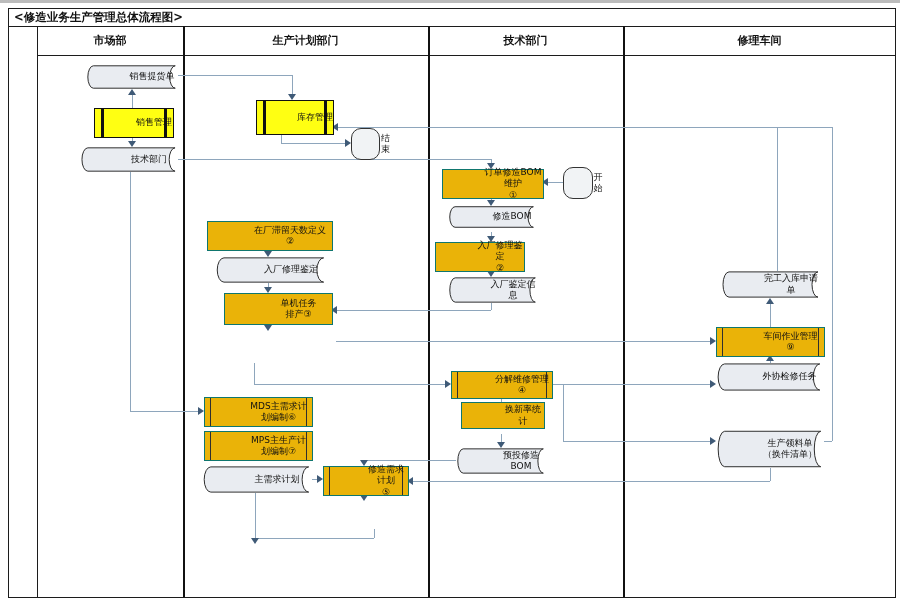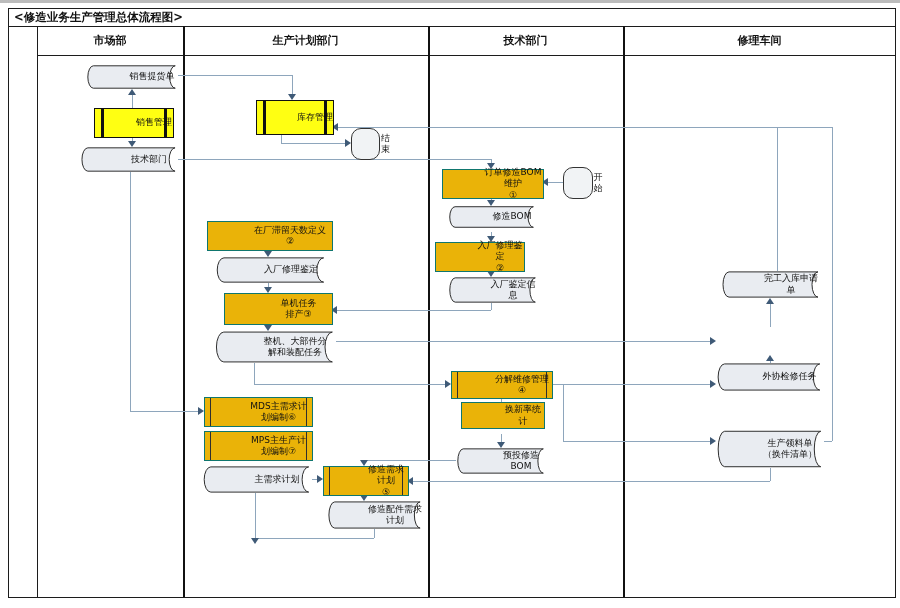--- a/index.html
+++ b/index.html
@@ -135,57 +135,51 @@
   <div class="node pre hl" style="left:256px;top:100px;width:76px;height:33px"><span class="lbl">库存管理</span></div>
   <div class="node term" style="left:351px;top:128px;width:27px;height:30px"><span class="lbl">结
 束</span></div>
   <div class="node rect" style="left:207px;top:221px;width:124px;height:28px"><span class="lbl">在厂滞留天数定义
 ②</span></div>
   <div class="node stored" style="left:215px;top:257px;width:112px;height:26px"><svg viewBox="0 0 100 30" preserveAspectRatio="none">
         <path d="M97 1 A6 14 0 0 0 97 29 L8 29 A6 14 0 0 1 8 1 Z" fill="#e9ecf1" stroke="#2f2f2f" stroke-width="1" vector-effect="non-scaling-stroke"></path>
       </svg><span class="lbl">入厂修理鉴定</span></div>
   <div class="node rect" style="left:224px;top:293px;width:107px;height:30px"><span class="lbl">单机任务
 排产③</span></div>
-  <div class="node stored" style="left:214px;top:331px;width:122px;height:32px"><svg viewBox="0 0 100 30" preserveAspectRatio="none">
-        <path d="M97 1 A6 14 0 0 0 97 29 L8 29 A6 14 0 0 1 8 1 Z" fill="#e9ecf1" stroke="#2f2f2f" stroke-width="1" vector-effect="non-scaling-stroke"></path>
-      </svg><span class="lbl">整机、大部件分
-解和装配任务</span></div>
   <div class="node pre" style="left:204px;top:397px;width:107px;height:28px"><span class="lbl">MDS主需求计
 划编制⑥</span></div>
   <div class="node pre" style="left:204px;top:431px;width:107px;height:28px"><span class="lbl">MPS主生产计
 划编制⑦</span></div>
   <div class="node stored" style="left:202px;top:466px;width:110px;height:27px"><svg viewBox="0 0 100 30" preserveAspectRatio="none">
         <path d="M97 1 A6 14 0 0 0 97 29 L8 29 A6 14 0 0 1 8 1 Z" fill="#e9ecf1" stroke="#2f2f2f" stroke-width="1" vector-effect="non-scaling-stroke"></path>
       </svg><span class="lbl">主需求计划</span></div>
   <div class="node pre" style="left:323px;top:466px;width:84px;height:28px"><span class="lbl">修造需求计划
 ⑤</span></div>
-  <div class="node stored" style="left:327px;top:501px;width:96px;height:28px"><svg viewBox="0 0 100 30" preserveAspectRatio="none">
-        <path d="M97 1 A6 14 0 0 0 97 29 L8 29 A6 14 0 0 1 8 1 Z" fill="#e9ecf1" stroke="#2f2f2f" stroke-width="1" vector-effect="non-scaling-stroke"></path>
-      </svg><span class="lbl">修造配件需求
-计划</span></div>
   <div class="node rect" style="left:442px;top:169px;width:100px;height:28px"><span class="lbl">订单修造BOM维护
 ①</span></div>
   <div class="node term" style="left:563px;top:167px;width:28px;height:30px"><span class="lbl">开
 始</span></div>
   <div class="node stored" style="left:448px;top:206px;width:88px;height:22px"><svg viewBox="0 0 100 30" preserveAspectRatio="none">
         <path d="M97 1 A6 14 0 0 0 97 29 L8 29 A6 14 0 0 1 8 1 Z" fill="#e9ecf1" stroke="#2f2f2f" stroke-width="1" vector-effect="non-scaling-stroke"></path>
       </svg><span class="lbl">修造BOM</span></div>
   <div class="node rect" style="left:435px;top:242px;width:88px;height:28px"><span class="lbl">入厂修理鉴定
 ②</span></div>
   <div class="node stored" style="left:448px;top:277px;width:90px;height:26px"><svg viewBox="0 0 100 30" preserveAspectRatio="none">
         <path d="M97 1 A6 14 0 0 0 97 29 L8 29 A6 14 0 0 1 8 1 Z" fill="#e9ecf1" stroke="#2f2f2f" stroke-width="1" vector-effect="non-scaling-stroke"></path>
       </svg><span class="lbl">入厂鉴定信息</span></div>
   <div class="node pre" style="left:451px;top:371px;width:100px;height:26px"><span class="lbl">分解维修管理④</span></div>
   <div class="node rect" style="left:461px;top:402px;width:82px;height:25px"><span class="lbl">换新率统计</span></div>
   <div class="node stored" style="left:456px;top:448px;width:90px;height:26px"><svg viewBox="0 0 100 30" preserveAspectRatio="none">
         <path d="M97 1 A6 14 0 0 0 97 29 L8 29 A6 14 0 0 1 8 1 Z" fill="#e9ecf1" stroke="#2f2f2f" stroke-width="1" vector-effect="non-scaling-stroke"></path>
       </svg><span class="lbl">预投修造BOM</span></div>
   <div class="node stored" style="left:721px;top:271px;width:100px;height:27px"><svg viewBox="0 0 100 30" preserveAspectRatio="none">
         <path d="M97 1 A6 14 0 0 0 97 29 L8 29 A6 14 0 0 1 8 1 Z" fill="#e9ecf1" stroke="#2f2f2f" stroke-width="1" vector-effect="non-scaling-stroke"></path>
       </svg><span class="lbl">完工入库申请单</span></div>
+  <div class="node pre" style="left:716px;top:327px;width:107px;height:28px"><span class="lbl">车间作业管理
+⑨</span></div>
   <div class="node stored" style="left:716px;top:363px;width:107px;height:28px"><svg viewBox="0 0 100 30" preserveAspectRatio="none">
         <path d="M97 1 A6 14 0 0 0 97 29 L8 29 A6 14 0 0 1 8 1 Z" fill="#e9ecf1" stroke="#2f2f2f" stroke-width="1" vector-effect="non-scaling-stroke"></path>
       </svg><span class="lbl">外协检修任务</span></div>
   <div class="node stored" style="left:716px;top:430px;width:108px;height:38px"><svg viewBox="0 0 100 30" preserveAspectRatio="none">
         <path d="M97 1 A6 14 0 0 0 97 29 L8 29 A6 14 0 0 1 8 1 Z" fill="#e9ecf1" stroke="#2f2f2f" stroke-width="1" vector-effect="non-scaling-stroke"></path>
       </svg><span class="lbl">生产领料单
 （换件清单）</span></div>
 </div>
 
 </body></html>

